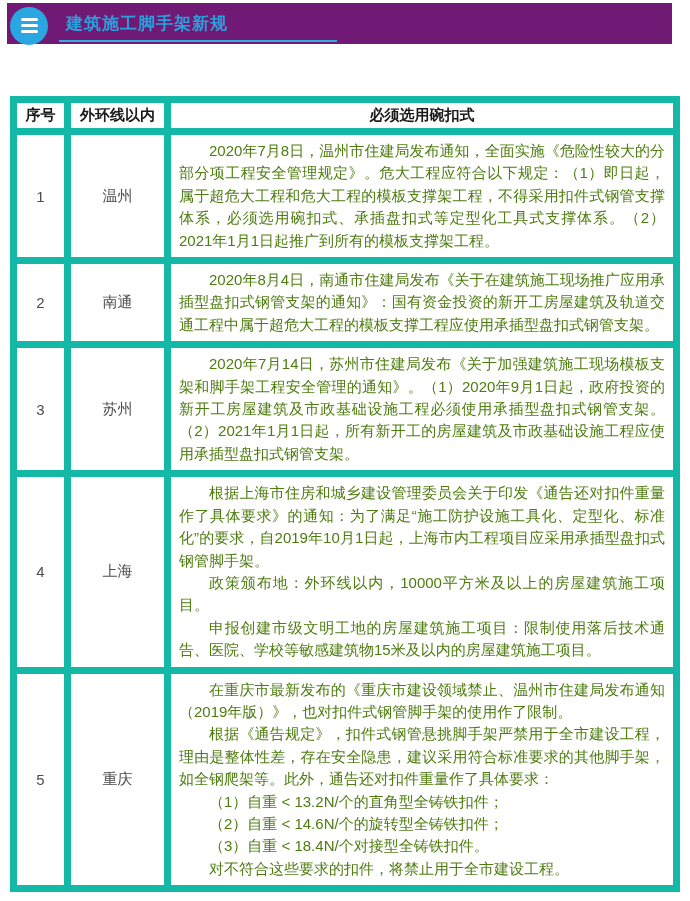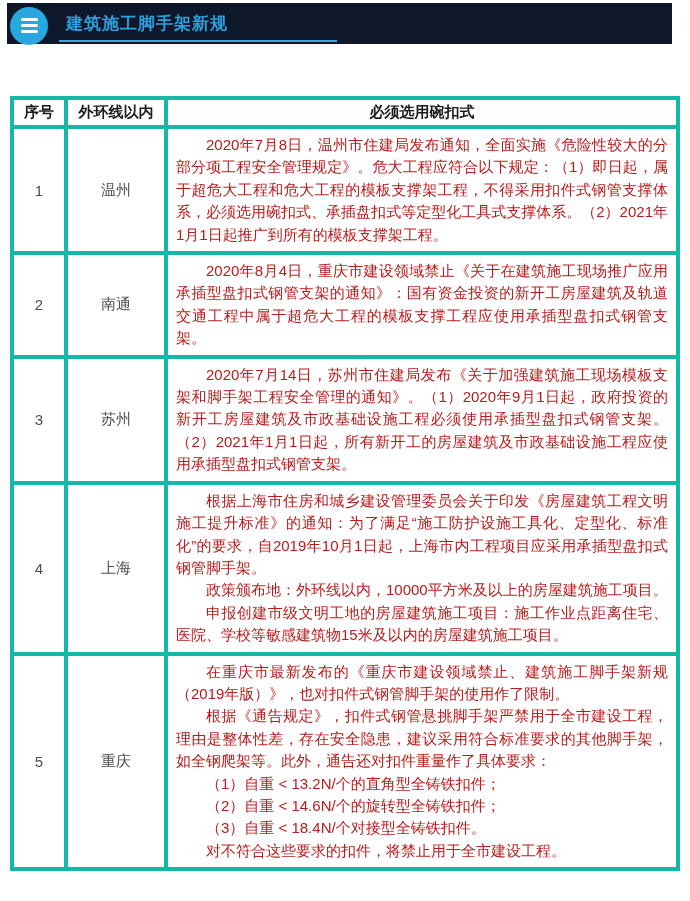--- a/index.html
+++ b/index.html
@@ -13,21 +13,21 @@
     width: 690px;
     min-height: 901px;
     background: #ffffff;
     box-sizing: border-box;
   }
   
   .header-band {
     position: relative;
     margin: 3px 18px 0 7px;
     height: 41px;
-    background: #0f172a;
+    background: #701a75;
     display: flex;
     align-items: center;
   }
   .menu-circle {
     width: 38px;
     height: 38px;
     border-radius: 50%;
     background: #2aa7e0;
     margin-left: 3px;
     margin-top: 4px;
@@ -61,42 +61,42 @@
   }
   
   .policy-table {
     margin: 52px 10px 0 10px;
     width: 670px;
     border-collapse: collapse;
     table-layout: fixed;
   }
   .policy-table th,
   .policy-table td {
-    border: 4px solid #14b8a6;
+    border: 7px solid #14b8a6;
     box-sizing: border-box;
   }
   .policy-table th {
     font-size: 15px;
     font-weight: bold;
     color: #1a1a1a;
     padding: 3px 2px;
     height: 24px;
     text-align: center;
   }
   .col-no   { width: 54px; }
   .col-city { width: 100px; }
   .cell-no, .cell-city {
     text-align: center;
     vertical-align: middle;
     color: #4d4d4d;
     font-size: 15px;
   }
   .cell-content {
     padding: 5px 8px;
-    color: #b91c1c;
+    color: #4d7c0f;
     font-size: 15px;
     line-height: 22.4px;
     text-align: justify;
     vertical-align: middle;
   }
   .cell-content p {
     margin: 0;
     text-indent: 2em;
   }
 </style>
@@ -133,44 +133,44 @@
           <td class="cell-no">1</td>
           <td class="cell-city">温州</td>
           <td class="cell-content">
             <p>2020年7月8日，温州市住建局发布通知，全面实施《危险性较大的分部分项工程安全管理规定》。危大工程应符合以下规定：（1）即日起，属于超危大工程和危大工程的模板支撑架工程，不得采用扣件式钢管支撑体系，必须选用碗扣式、承插盘扣式等定型化工具式支撑体系。（2）2021年1月1日起推广到所有的模板支撑架工程。</p>
           </td>
         </tr>
         <tr>
           <td class="cell-no">2</td>
           <td class="cell-city">南通</td>
           <td class="cell-content">
-            <p>2020年8月4日，重庆市建设领域禁止《关于在建筑施工现场推广应用承插型盘扣式钢管支架的通知》：国有资金投资的新开工房屋建筑及轨道交通工程中属于超危大工程的模板支撑工程应使用承插型盘扣式钢管支架。</p>
+            <p>2020年8月4日，南通市住建局发布《关于在建筑施工现场推广应用承插型盘扣式钢管支架的通知》：国有资金投资的新开工房屋建筑及轨道交通工程中属于超危大工程的模板支撑工程应使用承插型盘扣式钢管支架。</p>
           </td>
         </tr>
         <tr>
           <td class="cell-no">3</td>
           <td class="cell-city">苏州</td>
           <td class="cell-content">
             <p>2020年7月14日，苏州市住建局发布《关于加强建筑施工现场模板支架和脚手架工程安全管理的通知》。（1）2020年9月1日起，政府投资的新开工房屋建筑及市政基础设施工程必须使用承插型盘扣式钢管支架。（2）2021年1月1日起，所有新开工的房屋建筑及市政基础设施工程应使用承插型盘扣式钢管支架。</p>
           </td>
         </tr>
         <tr>
           <td class="cell-no">4</td>
           <td class="cell-city">上海</td>
           <td class="cell-content">
-            <p>根据上海市住房和城乡建设管理委员会关于印发《房屋建筑工程文明施工提升标准》的通知：为了满足“施工防护设施工具化、定型化、标准化”的要求，自2019年10月1日起，上海市内工程项目应采用承插型盘扣式钢管脚手架。</p>
+            <p>根据上海市住房和城乡建设管理委员会关于印发《通告还对扣件重量作了具体要求》的通知：为了满足“施工防护设施工具化、定型化、标准化”的要求，自2019年10月1日起，上海市内工程项目应采用承插型盘扣式钢管脚手架。</p>
             <p>政策颁布地：外环线以内，10000平方米及以上的房屋建筑施工项目。</p>
-            <p>申报创建市级文明工地的房屋建筑施工项目：施工作业点距离住宅、医院、学校等敏感建筑物15米及以内的房屋建筑施工项目。</p>
+            <p>申报创建市级文明工地的房屋建筑施工项目：限制使用落后技术通告、医院、学校等敏感建筑物15米及以内的房屋建筑施工项目。</p>
           </td>
         </tr>
         <tr>
           <td class="cell-no">5</td>
           <td class="cell-city">重庆</td>
           <td class="cell-content">
-            <p>在重庆市最新发布的《重庆市建设领域禁止、建筑施工脚手架新规（2019年版）》，也对扣件式钢管脚手架的使用作了限制。</p>
+            <p>在重庆市最新发布的《重庆市建设领域禁止、温州市住建局发布通知（2019年版）》，也对扣件式钢管脚手架的使用作了限制。</p>
             <p>根据《通告规定》，扣件式钢管悬挑脚手架严禁用于全市建设工程，理由是整体性差，存在安全隐患，建议采用符合标准要求的其他脚手架，如全钢爬架等。此外，通告还对扣件重量作了具体要求：</p>
             <p>（1）自重 &lt; 13.2N/个的直角型全铸铁扣件；</p>
             <p>（2）自重 &lt; 14.6N/个的旋转型全铸铁扣件；</p>
             <p>（3）自重 &lt; 18.4N/个对接型全铸铁扣件。</p>
             <p>对不符合这些要求的扣件，将禁止用于全市建设工程。</p>
           </td>
         </tr>
       </tbody>
   </table>
 

